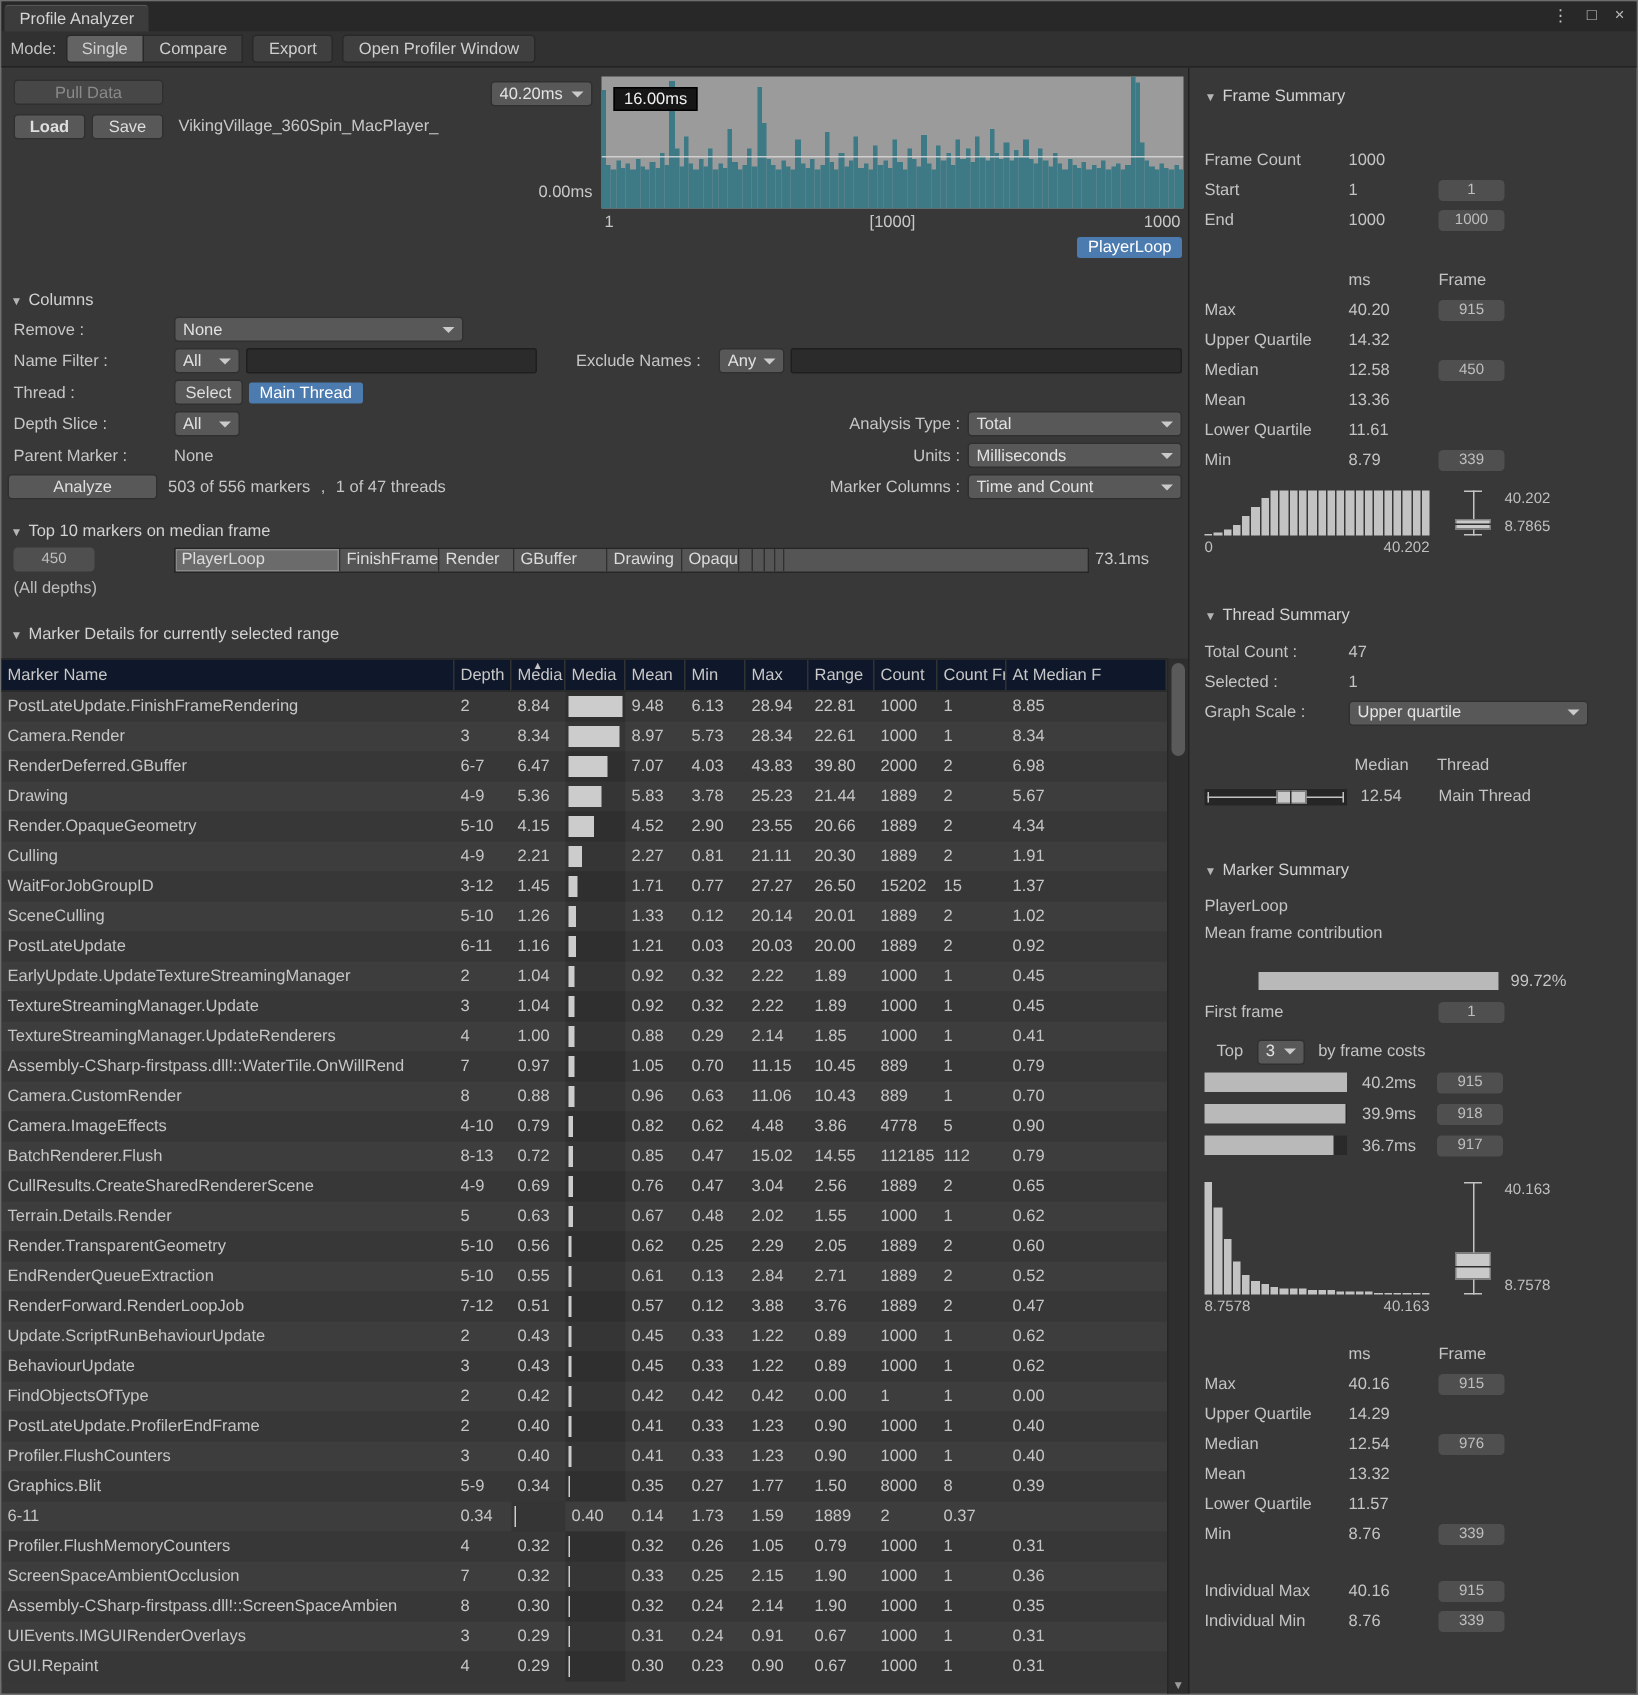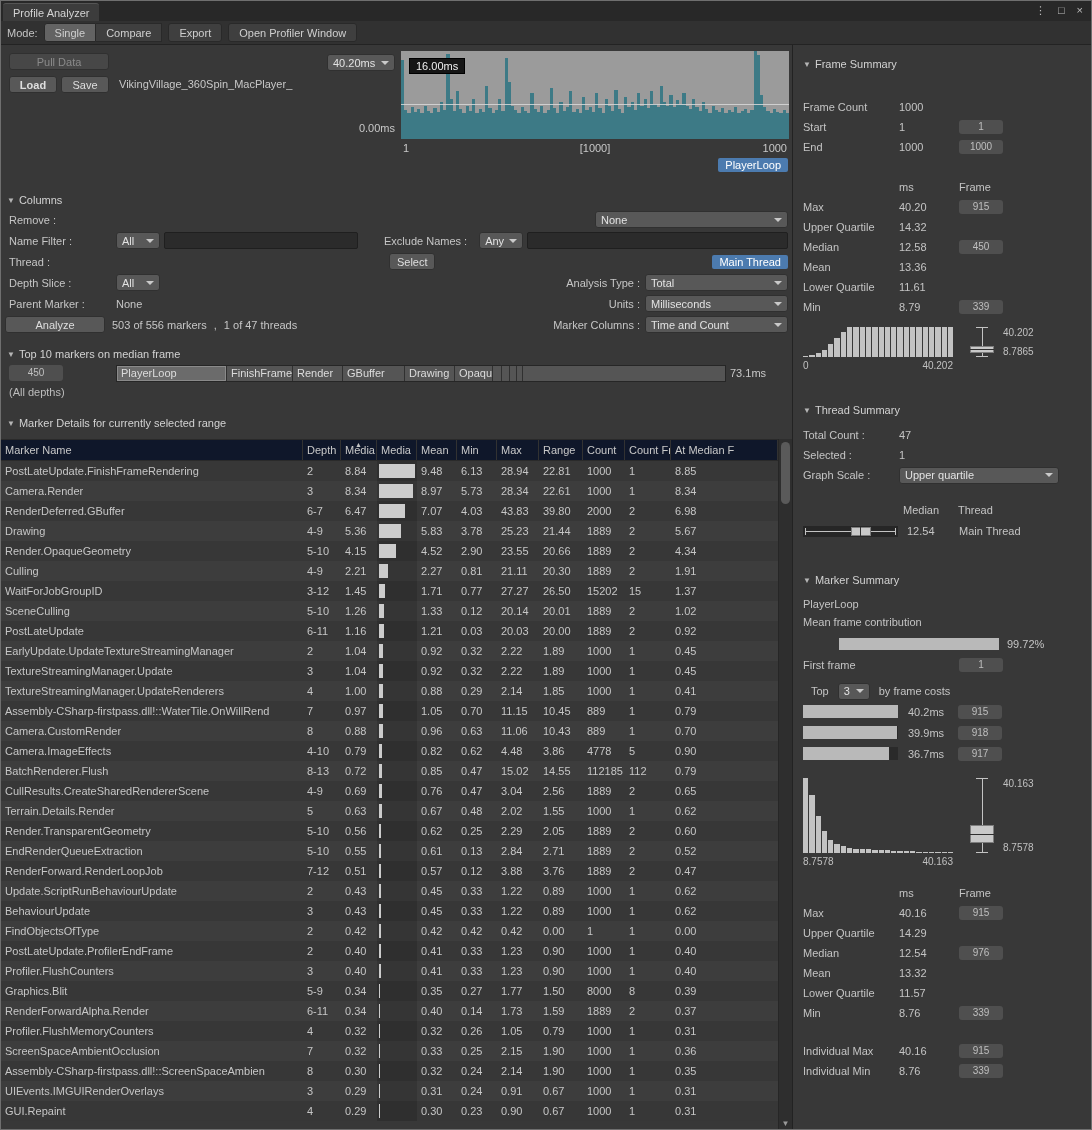--- a/index.html
+++ b/index.html
@@ -66,21 +66,21 @@
   .zero-label { position:absolute; left:310px; top:77px; width:84px; text-align:right; color:#c8c8c8; }
   .axis { position:absolute; left:400px; top:97px; width:388px; height:14px; }
   .axis .a-left { position:absolute; left:2px; }
   .axis .a-mid { position:absolute; left:50%; transform:translateX(-50%); }
   .axis .a-right { position:absolute; right:2px; }
   .sel-tag { position:absolute; top:113px; right:4px; }
 
   
   .filters { height:156px; flex:none; padding-top:2px; }
   .filters .section-h { padding-left:6px; }
-  .frow { display:flex; align-items:center; height:21px; margin:0 4px 0 8px;justify-content:space-between; }
+  .frow { display:flex; align-items:center; height:21px; margin:0 4px 0 8px; }
   .flabel { width:107px; flex:none; color:#c6c6c6; }
   .w44 { width:44px; flex:none; }
   .w145 { width:143px; flex:none; }
   .w193 { width:193px; flex:none; }
   .name-input { width:194px; margin-left:4px; }
   .excl-label { margin-left:26px; margin-right:12px; color:#c6c6c6; }
   .excl-input { flex:1; margin-left:4px; }
   .select-btn { width:46px; margin-right:4px; }
   .right-label { margin-left:auto; margin-right:5px; color:#c6c6c6; }
   .analyze-btn { width:100px; margin-left:-4px; margin-right:7px; }
@@ -148,21 +148,21 @@
   .hbox { width:95px; height:11px; background:#262626; position:relative; flex:none; }
   .hb-line { position:absolute; top:50%; left:2px; right:2px; height:1px; background:#c3c3c3; }
   .hb-capl { position:absolute; left:2px; top:2px; bottom:2px; width:1px; background:#c3c3c3; }
   .hb-capr { position:absolute; right:2px; top:2px; bottom:2px; width:1px; background:#c3c3c3; }
   .hb-box { position:absolute; left:50%; width:22%; top:1px; bottom:1px; background:#c9c9c9; border:1px solid #7d7d7d; }
   .hb-med { position:absolute; left:60%; width:1px; top:1px; bottom:1px; background:#2f2f2f; }
   .hb-val { margin-left:9px; width:52px; }
   .marker-sec { margin-top:30px; }
   .ms-name { margin-top:6px; height:18px; display:flex; align-items:center; }
   .ms-sub { height:18px; display:flex; align-items:center; }
-  .contrib-row { margin-top:4px; height:18px; display:flex; align-items:center;padding-left:36px; }
+  .contrib-row { margin-top:14px; height:18px; display:flex; align-items:center;padding-left:36px; }
   .cbartrack { width:160px; height:12px; background:#2a2a2a; position:relative; flex:none; }
   .cbarfill { position:absolute; left:0; top:0; bottom:0; background:#b9b9b9; }
   .contrib-pct { margin-left:8px; }
   .ff-row { height:20px; display:flex; align-items:center; margin-top:2px; }
   .top-row { margin-top:6px; height:20px; display:flex; align-items:center; }
   .top-row .dd { width:32px; margin:0 9px; }
   .cost-row { display:flex; align-items:center; height:21px; }
   .cost-track { width:95px; height:13px; background:#2a2a2a; position:relative; flex:none; }
   .cost-fill { position:absolute; left:0; top:0; bottom:0; background:#b9b9b9; }
   .cost-lab { margin-left:10px; width:50px; }
@@ -862,21 +862,20 @@
               </div>
               <div class="tcell">0.35</div>
               <div class="tcell">0.27</div>
               <div class="tcell">1.77</div>
               <div class="tcell">1.50</div>
               <div class="tcell">8000</div>
               <div class="tcell">8</div>
               <div class="tcell">0.39</div>
             </div>
             <div class="trow tgrid alt">
-              <div class="tcell">RenderForwardAlpha.Render</div>
               <div class="tcell">6-11</div>
               <div class="tcell">0.34</div>
               <div class="tcell cbar">
                 <div class="mbar" style="width: 3.84615%;"></div>
               </div>
               <div class="tcell">0.40</div>
               <div class="tcell">0.14</div>
               <div class="tcell">1.73</div>
               <div class="tcell">1.59</div>
               <div class="tcell">1889</div>

